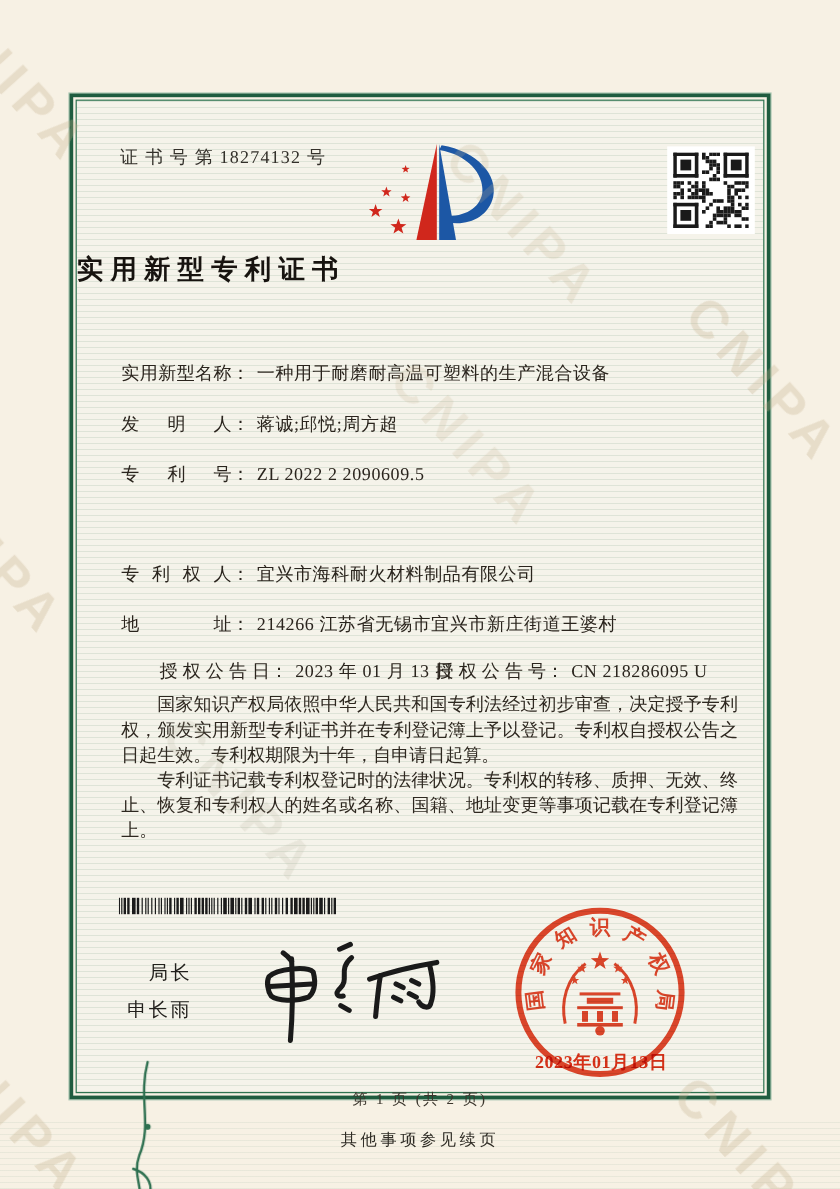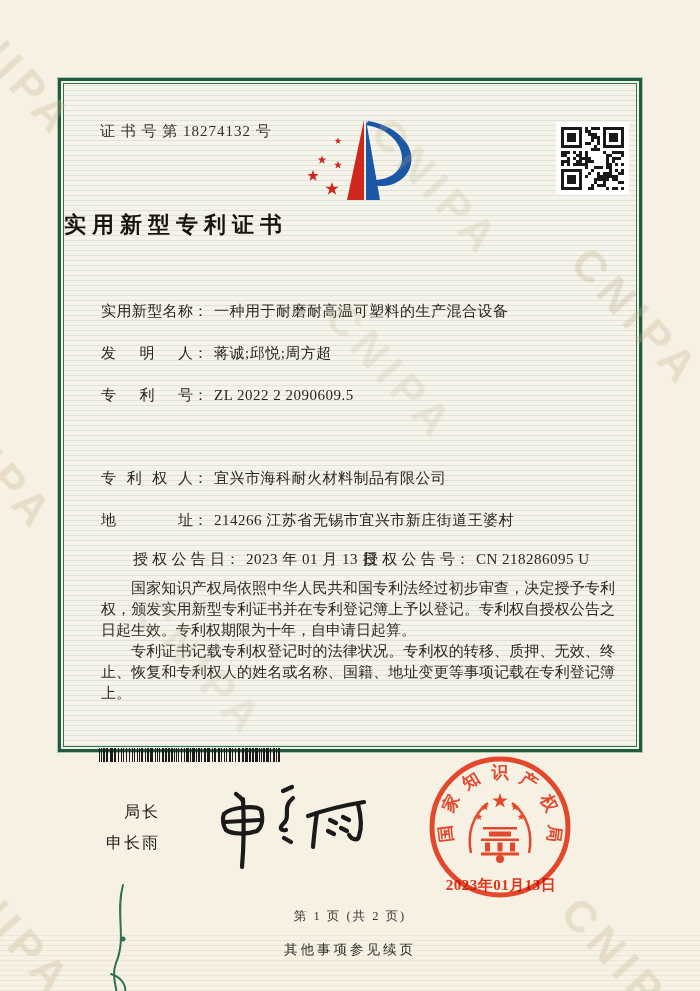--- a/index.html
+++ b/index.html
@@ -23,21 +23,21 @@
   .wm2{left:398px;top:108px;color:rgba(197,176,140,0.22);}
   .wm3{left:598px;top:238px;}
   .wm4{left:-48px;top:382px;}
   .wm5{left:352px;top:292px;color:rgba(197,176,140,0.20);}
   .wm6{left:162px;top:588px;color:rgba(180,170,150,0.18);}
   .wm7{left:-30px;top:848px;}
   .wm8{left:588px;top:888px;}
 
   
   .frame{
-    position:absolute;left:58px;top:78px;width:584px;height:674px;
+    position:absolute;left:58px;top:78px;width:584px;height:838px;
     box-sizing:border-box;border:3px solid #1f5c3f;
     box-shadow:0 0 0 1px #a9c5b1;z-index:1;
   }
   .inner{
     position:absolute;inset:2px;border:1px solid #2f7350;
     background-color:#f5f3ea;
     background-image:repeating-linear-gradient(0deg,rgba(130,165,140,.20) 0 1px,transparent 1px 5px);
   }
   .bottom-strip{
     position:absolute;left:0;top:932px;width:700px;height:59px;z-index:0;

